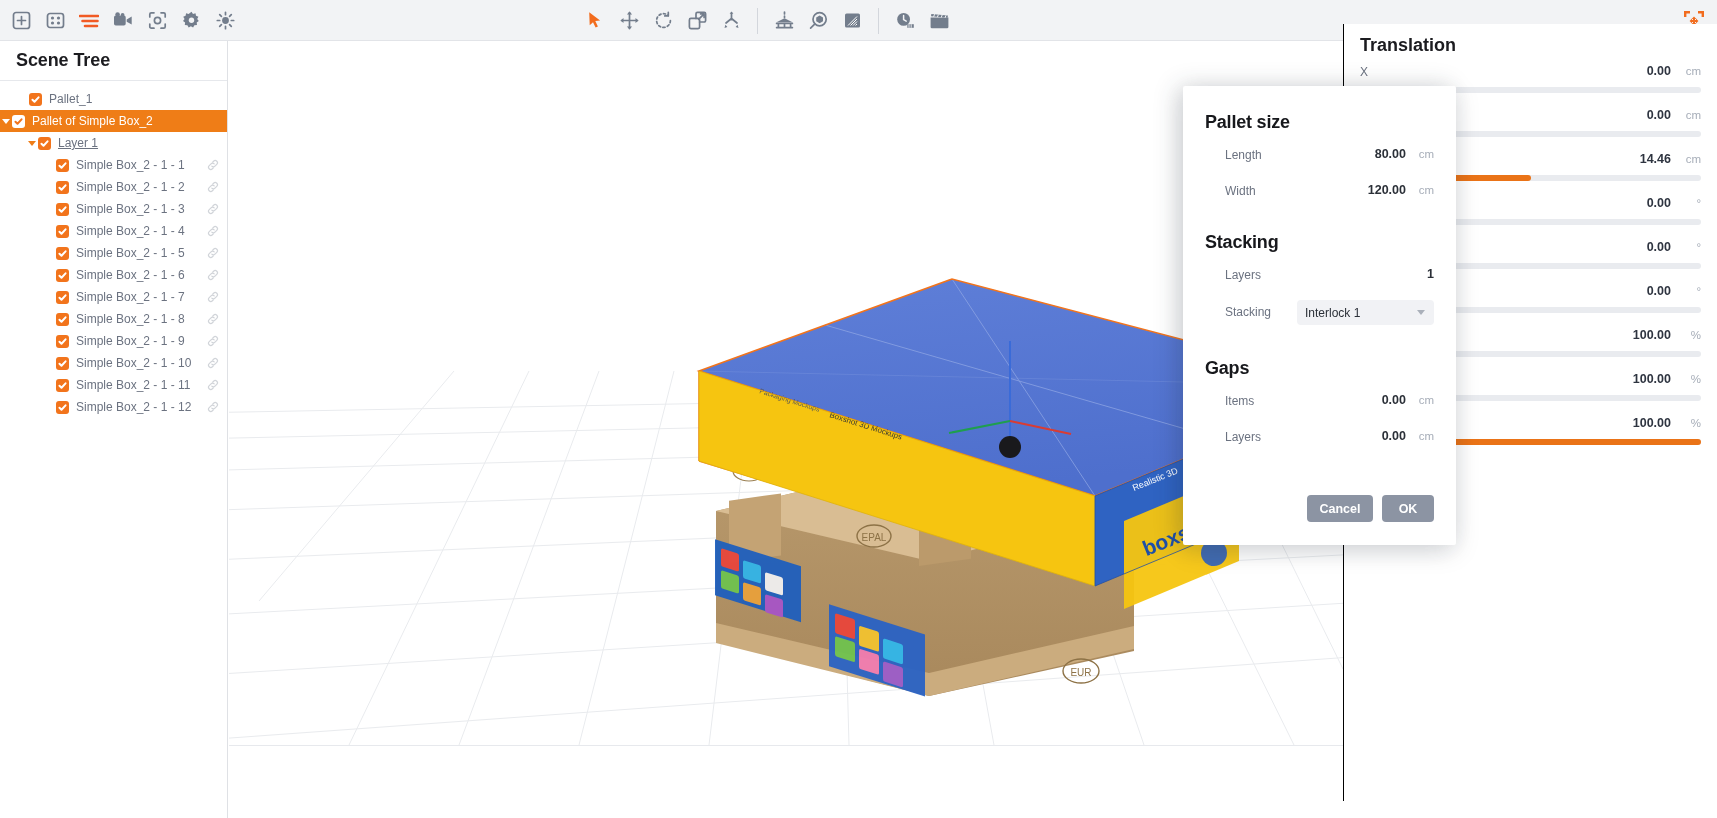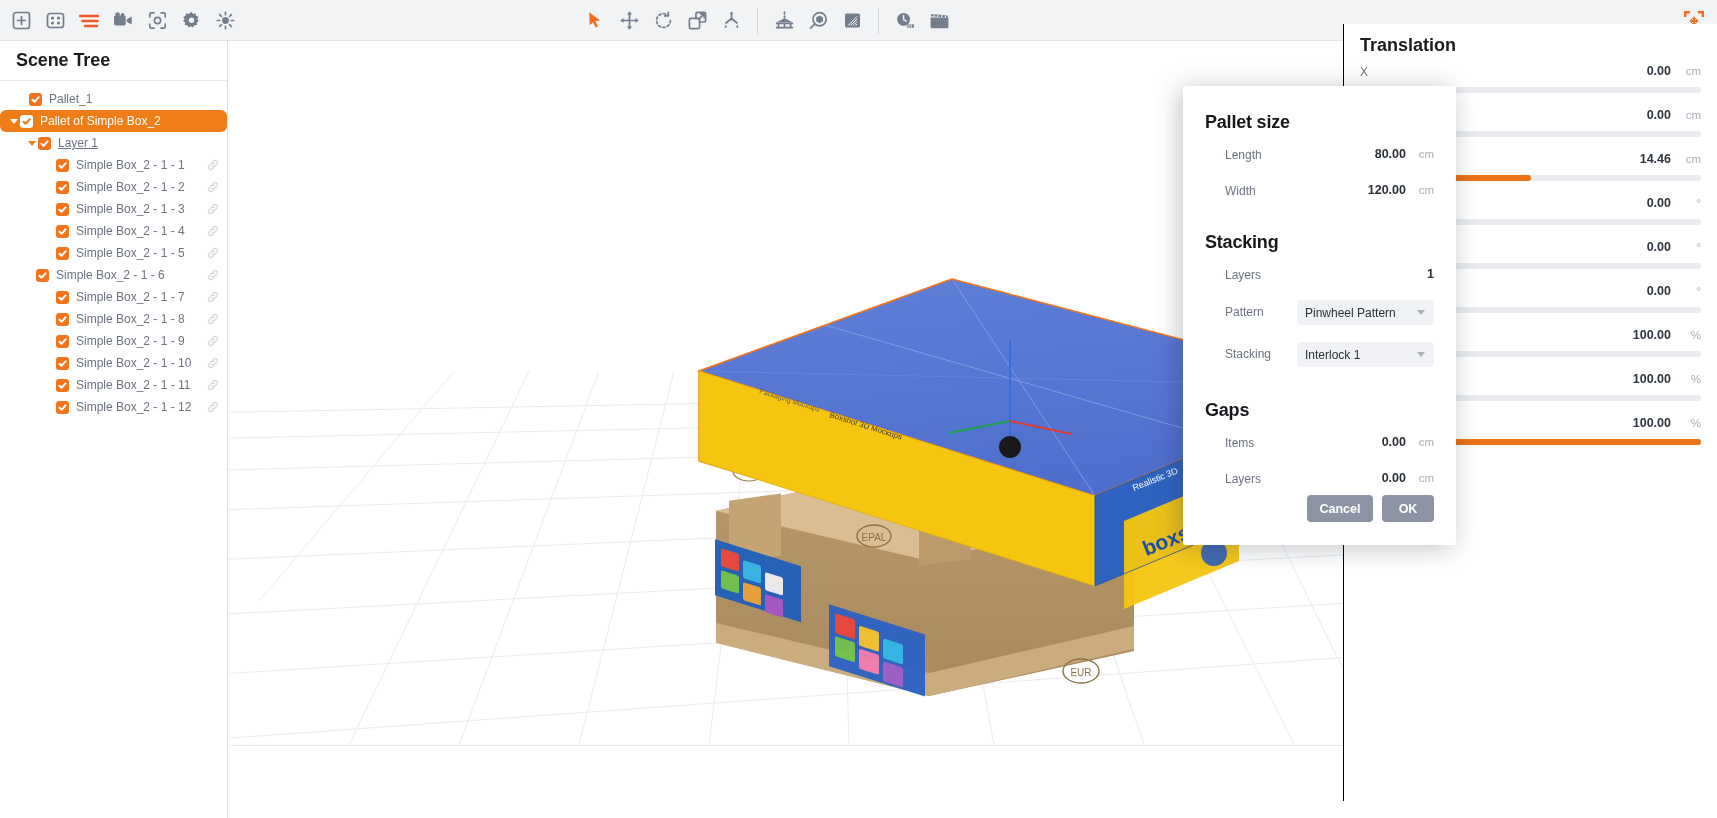--- a/index.html
+++ b/index.html
@@ -319,21 +319,21 @@
     <div class="tree" id="tree-container">
         <div class="tree-row" style="padding-left: 17px;">
           <span class="tw"></span>
           <span class="cbx">
             <svg viewBox="0 0 10 10">
               <path d="M1.6 5.2L3.9 7.5 8.4 2.6"></path>
             </svg>
           </span>
           <span class="tree-label">Pallet_1</span>
         </div>
-        <div class="tree-row selected" style="padding-left: 8px; border-radius: 6px;">
+        <div class="tree-row selected" style="padding-left: 0;">
           <span class="tw">
             <span class="caret"></span>
           </span>
           <span class="cbx">
             <svg viewBox="0 0 10 10">
               <path d="M1.6 5.2L3.9 7.5 8.4 2.6"></path>
             </svg>
           </span>
           <span class="tree-label">Pallet of Simple Box_2</span>
         </div>
@@ -416,21 +416,21 @@
             </svg>
           </span>
           <span class="tree-label">Simple Box_2 - 1 - 5</span>
           <span class="link-ic">
             <svg viewBox="0 0 14 14">
               <path d="M5.6 8.4a2.6 2.6 0 0 0 3.7 0l2.1-2.1a2.6 2.6 0 0 0-3.7-3.7L6.6 3.7"></path>
               <path d="M8.4 5.6a2.6 2.6 0 0 0-3.7 0L2.6 7.7a2.6 2.6 0 0 0 3.7 3.7l1.1-1.1"></path>
             </svg>
           </span>
         </div>
-        <div class="tree-row" style="padding-left: 24px; align-items: center;">
+        <div class="tree-row" style="padding-left: 44px; align-items: center;">
           <span class="tw"></span>
           <span class="cbx">
             <svg viewBox="0 0 10 10">
               <path d="M1.6 5.2L3.9 7.5 8.4 2.6"></path>
             </svg>
           </span>
           <span class="tree-label">Simple Box_2 - 1 - 6</span>
           <span class="link-ic">
             <svg viewBox="0 0 14 14">
               <path d="M5.6 8.4a2.6 2.6 0 0 0 3.7 0l2.1-2.1a2.6 2.6 0 0 0-3.7-3.7L6.6 3.7"></path>
@@ -735,27 +735,20 @@
       <span class="dlg-unit">cm</span>
     </div>
 
     <div class="dlg-h more">Stacking</div>
 
     <div class="dlg-row tight">
       <span class="dlg-lbl">Layers</span>
       <span class="dlg-num plain">1</span>
     </div>
 
-    <div class="dlg-row">
-      <span class="dlg-lbl">Pattern</span>
-      <div class="dlg-select">
-        <span>Pinwheel Pattern</span>
-        <span class="chev"></span>
-      </div>
-    </div>
 
     <div class="dlg-row">
       <span class="dlg-lbl">Stacking</span>
       <div class="dlg-select">
         <span>Interlock 1</span>
         <span class="chev"></span>
       </div>
     </div>
 
     <div class="dlg-h more">Gaps</div>

